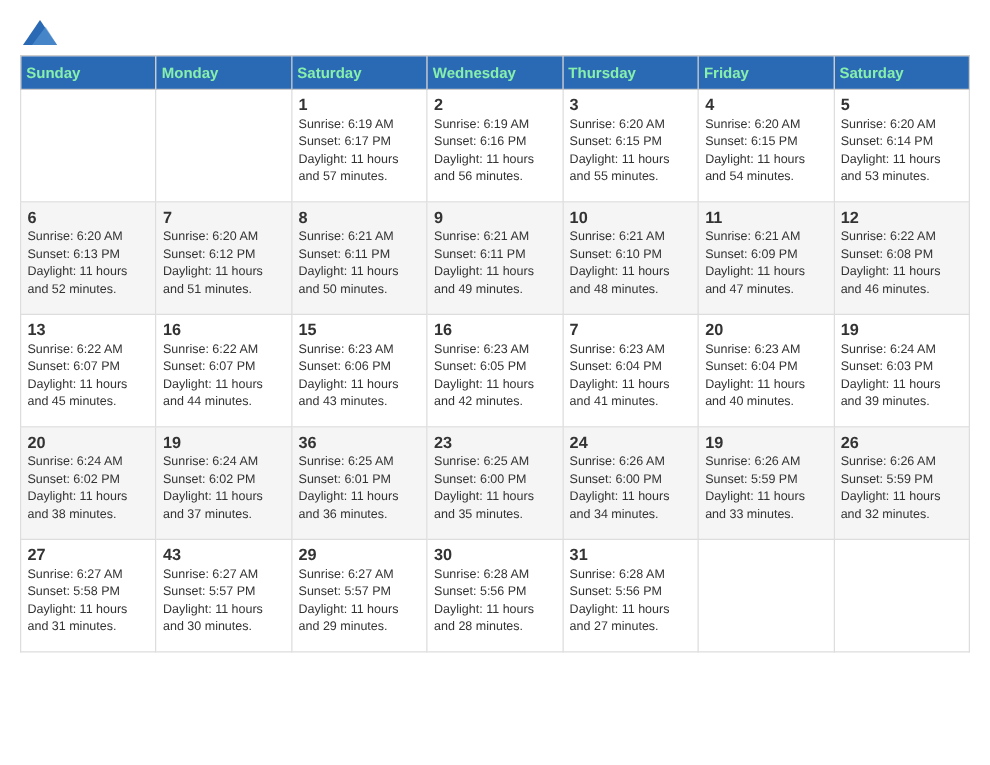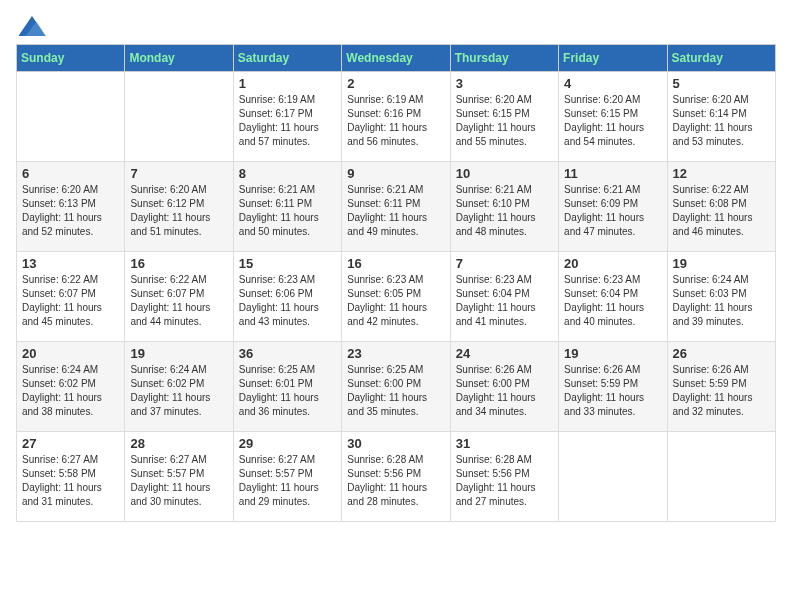--- a/index.html
+++ b/index.html
@@ -291,21 +291,21 @@
         </td>
       </tr>
       <tr>
         <td>
           <span class="day-number">27</span>
           <div class="cell-text" style="white-space: pre-line;">Sunrise: 6:27 AM
 Sunset: 5:58 PM
 Daylight: 11 hours and 31 minutes.</div>
         </td>
         <td>
-          <span class="day-number">28</span>
+          <span class="day-number">43</span>
           <div class="cell-text" style="white-space: pre-line;">Sunrise: 6:27 AM
 Sunset: 5:57 PM
 Daylight: 11 hours and 30 minutes.</div>
         </td>
         <td>
           <span class="day-number">29</span>
           <div class="cell-text" style="white-space: pre-line;">Sunrise: 6:27 AM
 Sunset: 5:57 PM
 Daylight: 11 hours and 29 minutes.</div>
         </td>

